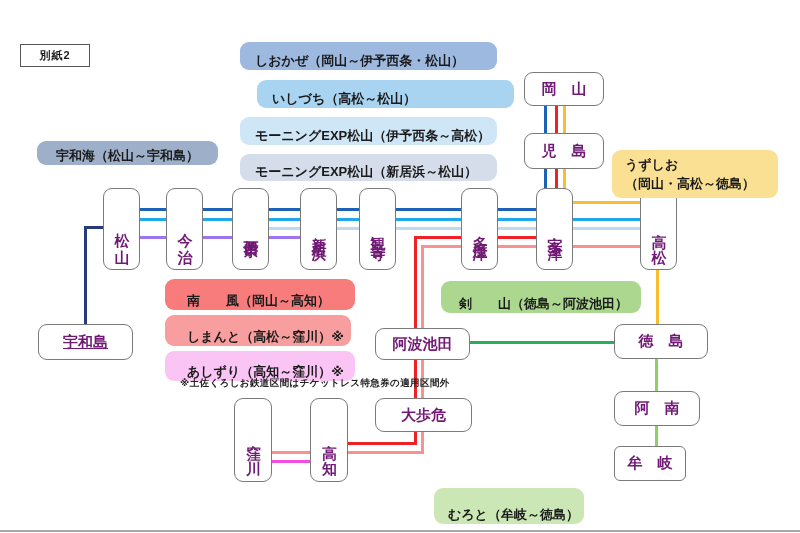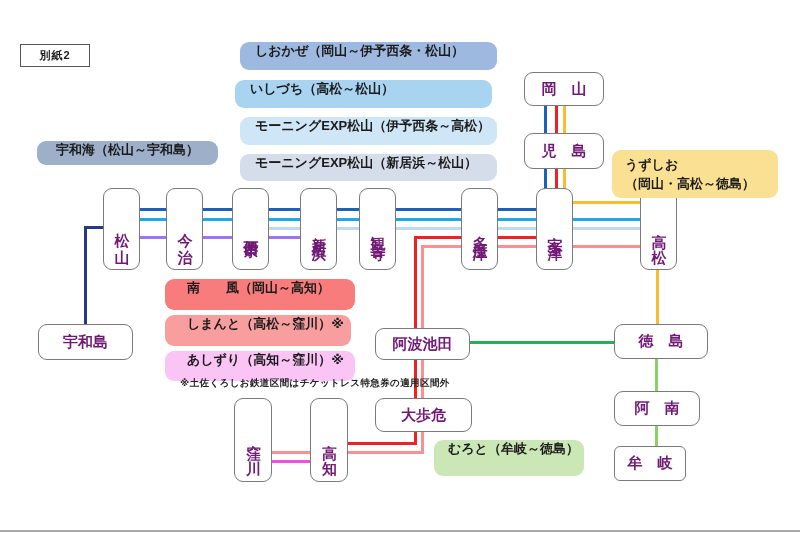--- a/index.html
+++ b/index.html
@@ -28,35 +28,35 @@
     border-radius:9px;display:flex;align-items:center;justify-content:center;
     font-size:15px;color:#701a75;box-sizing:border-box;
   }
   .station span{display:block;}
   .vtext span{writing-mode:vertical-rl;text-orientation:upright;}
   .v2 span{letter-spacing:17px;margin-bottom:-17px;}
   .v3 span{letter-spacing:5px;margin-bottom:-5px;}
   .v4 span{letter-spacing:1px;margin-bottom:-1px;}
   
   .legend{
-    position:absolute;z-index:2;border-radius:9px;display:flex;align-items:flex-start;
+    position:absolute;z-index:2;border-radius:9px;display:flex;align-items:flex-end;
     font-size:13px;color:#1a1a1a;padding-left:15px;box-sizing:border-box;
   }
   .legend.center{justify-content:center;padding-left:0;}
   .bg-shiokaze{background:var(--box-shiokaze);}
   .bg-ishizuchi{background:var(--box-ishizuchi);}
   .bg-exp-takamatsu{background:var(--box-exp-takamatsu);}
   .bg-exp-matsuyama{background:var(--box-exp-matsuyama);}
   .bg-uwakai{background:var(--box-uwakai);}
   .bg-uzushio{background:var(--box-uzushio);}
   .bg-nampu{background:var(--box-nampu);}
   .bg-shimanto{background:var(--box-shimanto);}
   .bg-ashizuri{background:var(--box-ashizuri);}
   .bg-tsurugisan{background:var(--box-tsurugisan);}
-  .bg-muroto{background:var(--box-muroto);}
+  .bg-muroto{background:var(--box-muroto);margin-top:48px;}
   .two-line{flex-direction:column;align-items:flex-start;justify-content:center;line-height:1.5;padding-left:13px;margin-top:28px;}
   #page-label{
     position:absolute;left:20px;top:44px;width:68px;height:21px;z-index:2;
     background:#fff;border:1.2px solid #555;display:flex;align-items:center;justify-content:center;
     font-size:11px;letter-spacing:1px;
   }
   #note{
     position:absolute;left:180px;top:377px;z-index:2;font-size:9.5px;letter-spacing:.4px;color:#222;
   }
   #bottom-edge{position:absolute;left:0;top:530px;width:800px;height:1.5px;background:#a9a9a9;}
@@ -121,21 +121,21 @@
   <div class="station vtext v2" style="left:640px;top:188px;width:37px;height:82px;">
       <span>高松</span>
     </div>
 
   <div class="station" style="left:524px;top:72px;width:80px;height:34px;">
       <span>岡　山</span>
     </div>
   <div class="station" style="left:524px;top:133px;width:80px;height:36px;">
       <span>児　島</span>
     </div>
-  <div class="station" style="left:38px;top:324px;width:95px;height:36px;">
+  <div class="station" style="left:38px;top:324px;width:95px;height:36px;text-decoration:underline;">
       <span>宇和島</span>
     </div>
   <div class="station" style="left:375px;top:328px;width:95px;height:32px;">
       <span>阿波池田</span>
     </div>
   <div class="station" style="left:375px;top:398px;width:97px;height:34px;">
       <span>大歩危</span>
     </div>
   <div class="station" style="left:614px;top:324px;width:94px;height:35px;">
       <span>徳　島</span>
@@ -152,21 +152,21 @@
     </div>
   <div class="station vtext v2" style="left:310px;top:398px;width:38px;height:84px;">
       <span>高知</span>
     </div>
 
   <div id="page-label">別紙2</div>
 
   <div class="legend bg-shiokaze" style="left:240px;top:42px;width:257px;height:28px;">
       <span>しおかぜ（岡山～伊予西条・松山）</span>
     </div>
-  <div class="legend bg-ishizuchi" style="left:235px;top:80px;width:257px;height:28px;">
+  <div class="legend bg-ishizuchi" style="left:257px;top:80px;width:257px;height:28px;">
       <span>いしづち（高松～松山）</span>
     </div>
   <div class="legend bg-exp-takamatsu" style="left:240px;top:117px;width:257px;height:28px;">
       <span>モーニングEXP松山（伊予西条～高松）</span>
     </div>
   <div class="legend bg-exp-matsuyama" style="left:240px;top:154px;width:257px;height:27px;">
       <span>モーニングEXP松山（新居浜～松山）</span>
     </div>
 
   <div class="legend center bg-uwakai" style="left:37px;top:141px;width:181px;height:24px;">
@@ -181,20 +181,23 @@
   <div class="legend bg-nampu" style="left:165px;top:279px;width:190px;height:31px;padding-left:22px;">
       <span>南　　風（岡山～高知）</span>
     </div>
   <div class="legend bg-shimanto" style="left:165px;top:315px;width:186px;height:31px;padding-left:22px;">
       <span>しまんと（高松～窪川）※</span>
     </div>
   <div class="legend bg-ashizuri" style="left:165px;top:351px;width:190px;height:30px;padding-left:22px;">
       <span>あしずり（高知～窪川）※</span>
     </div>
 
+  <div class="legend bg-tsurugisan" style="left:441px;top:281px;width:200px;height:32px;padding-left:18px;">
+      <span>剣　　山（徳島～阿波池田）</span>
+    </div>
   <div class="legend bg-muroto" style="left:434px;top:440px;width:150px;height:36px;padding-left:14px;">
       <span>むろと（牟岐～徳島）</span>
     </div>
 
   <div id="note">※土佐くろしお鉄道区間はチケットレス特急券の適用区間外</div>
 
   <div id="bottom-edge"></div>
 </div>
 
 </body></html>

